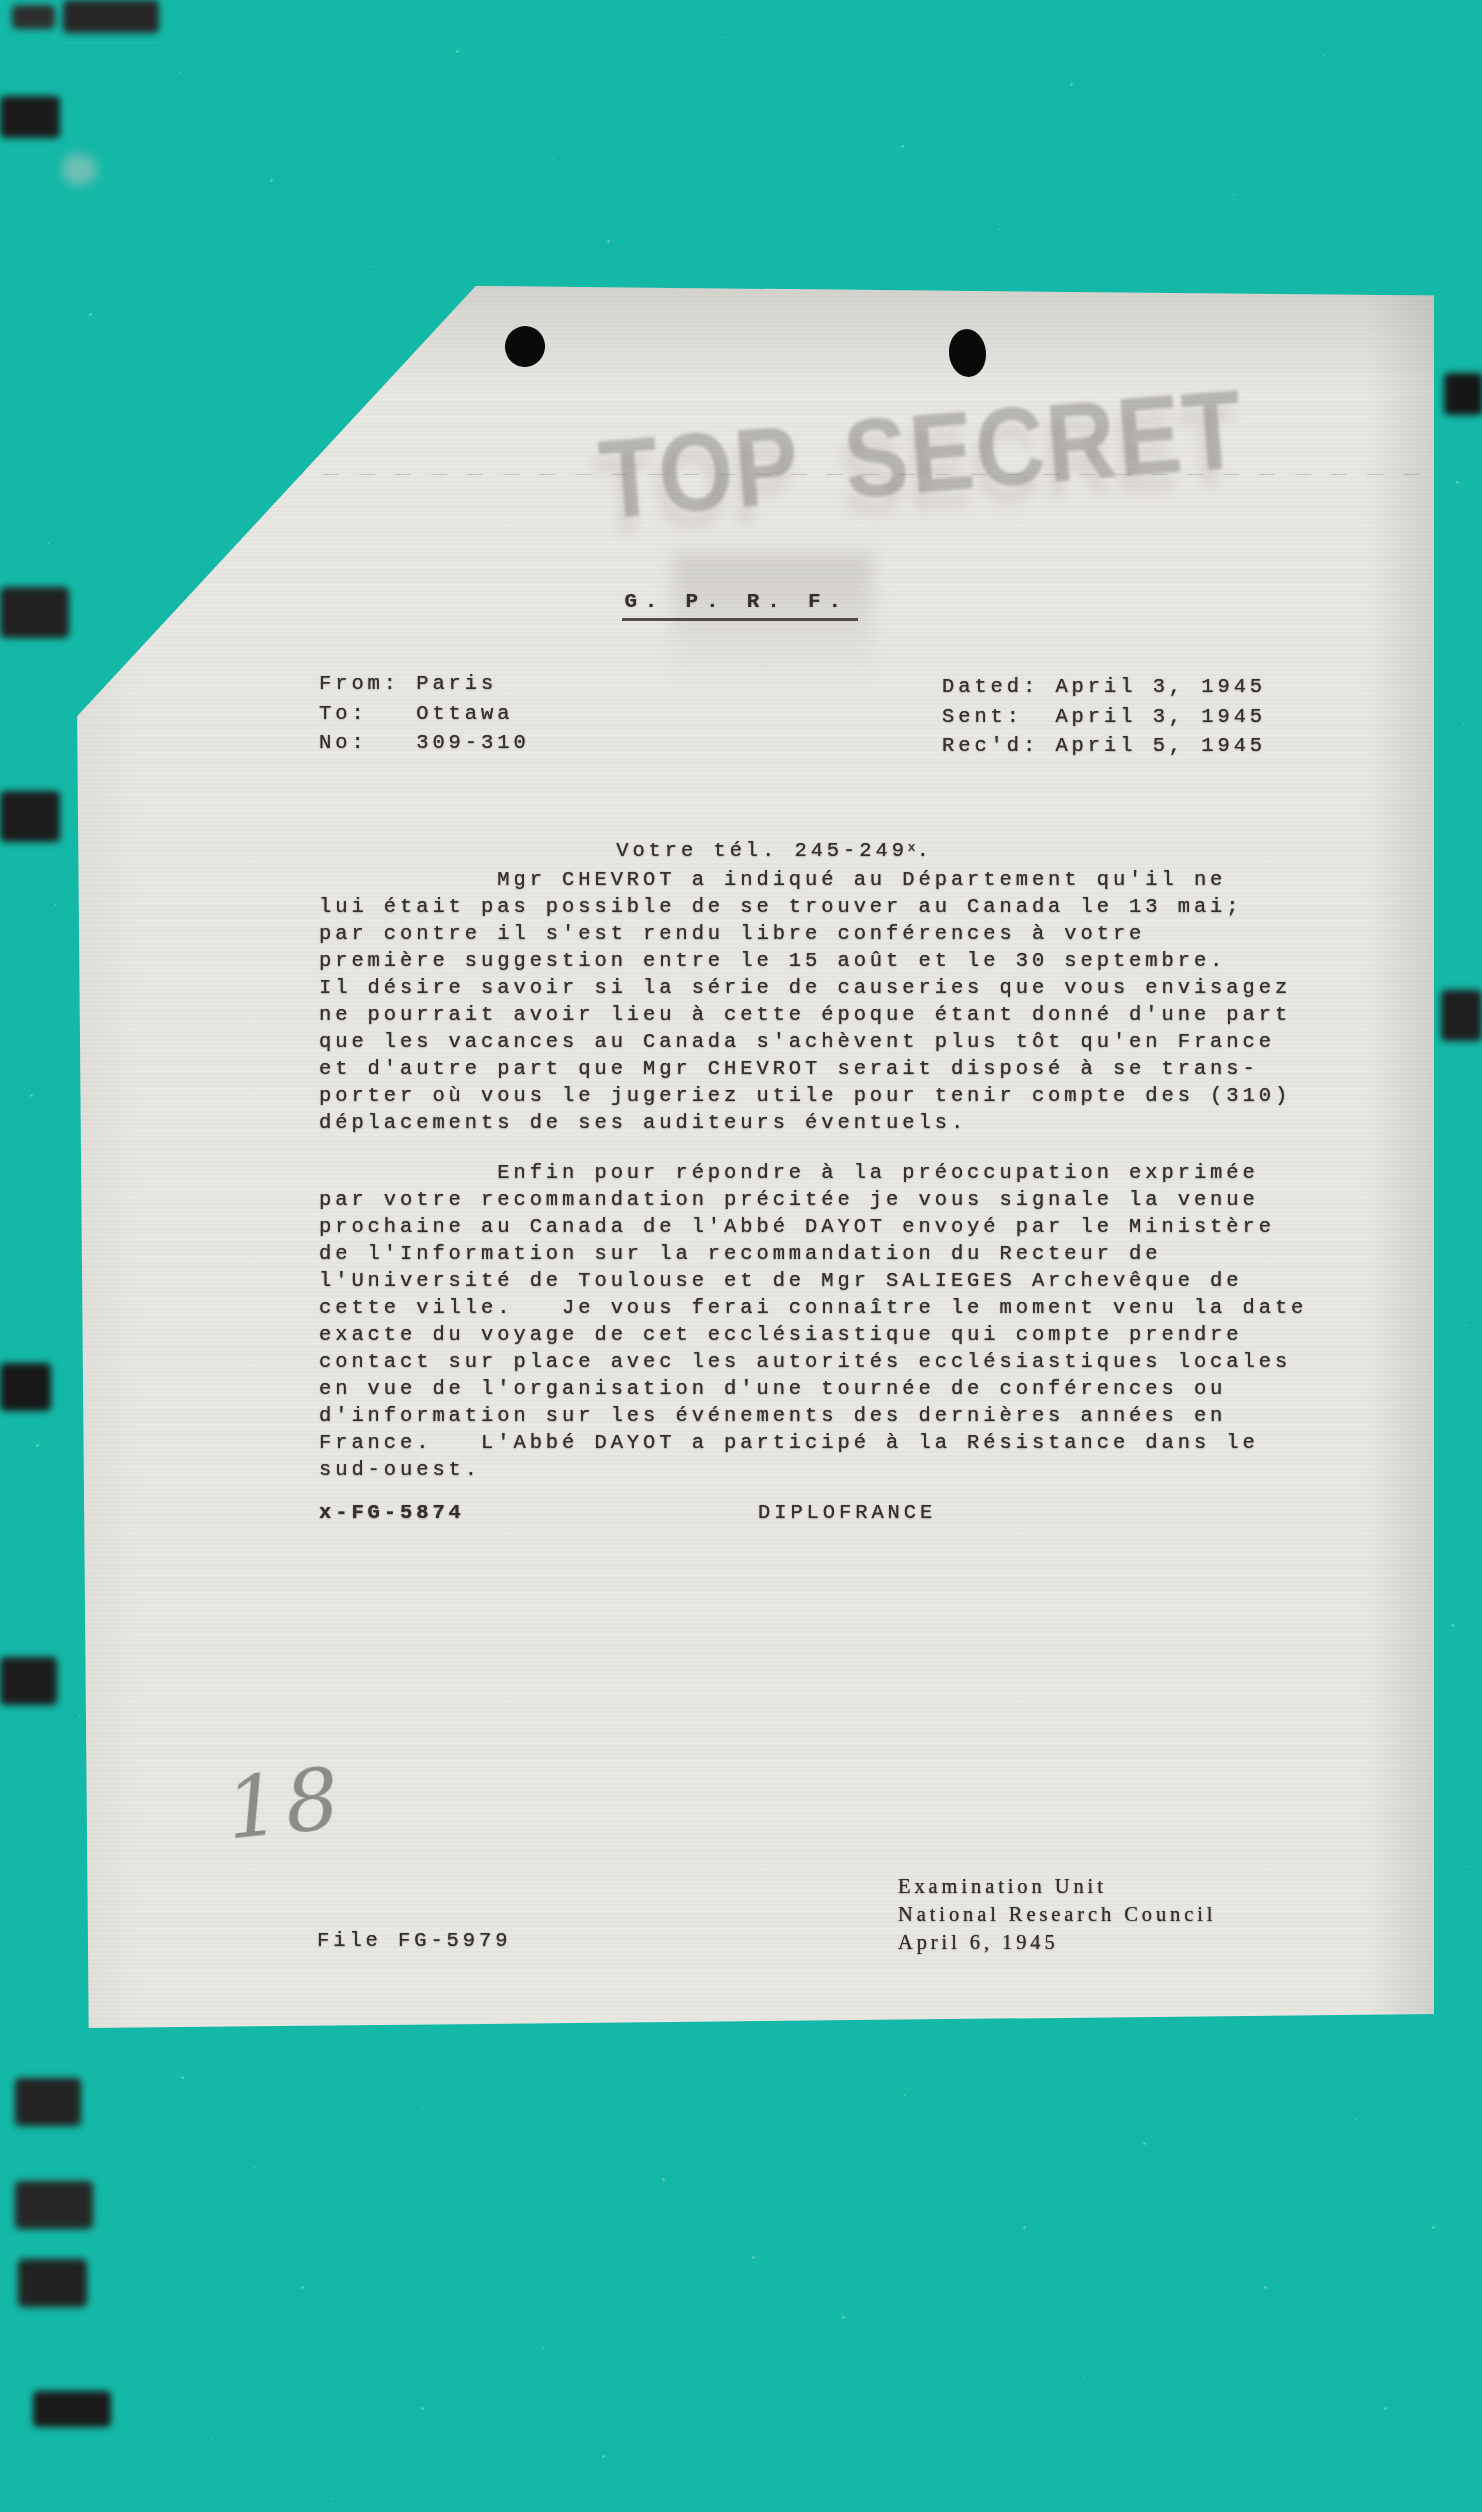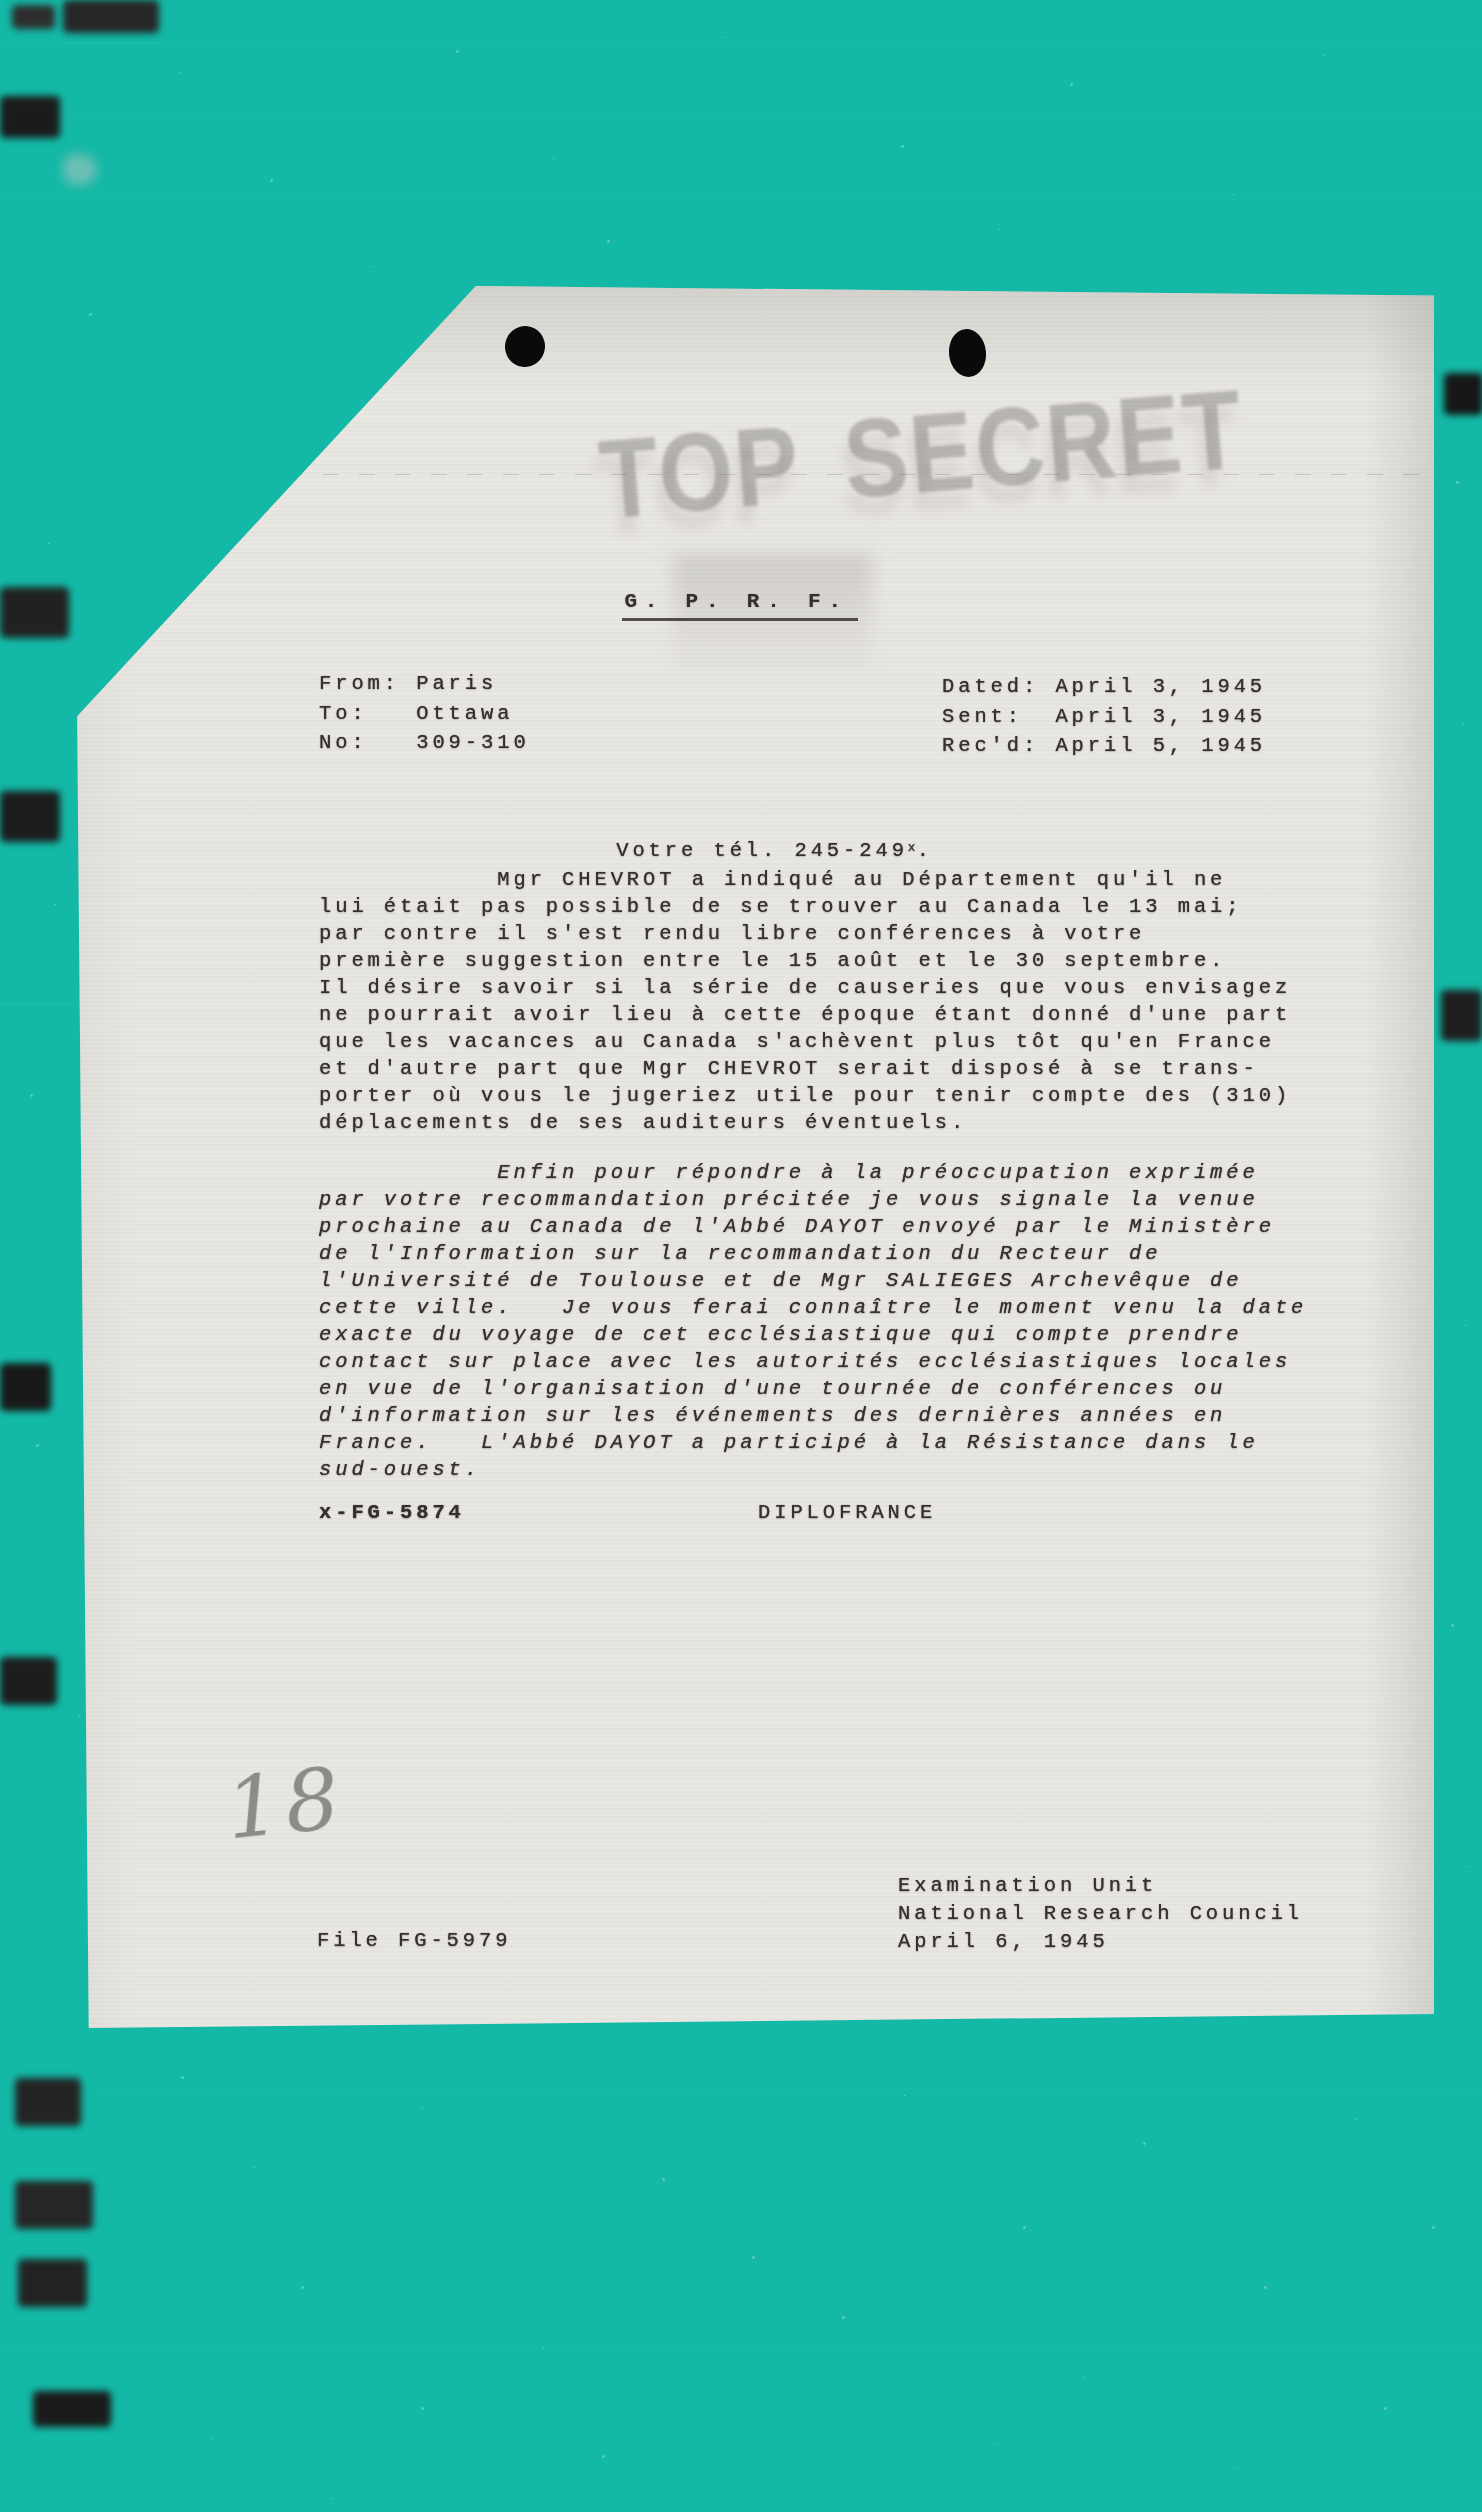--- a/index.html
+++ b/index.html
@@ -135,42 +135,42 @@
         <div class="t-line">lui était pas possible de se trouver au Canada le 13 mai;</div>
         <div class="t-line">par contre il s'est rendu libre conférences à votre</div>
         <div class="t-line">première suggestion entre le 15 août et le 30 septembre.</div>
         <div class="t-line">Il désire savoir si la série de causeries que vous envisagez</div>
         <div class="t-line">ne pourrait avoir lieu à cette époque étant donné d'une part</div>
         <div class="t-line">que les vacances au Canada s'achèvent plus tôt qu'en France</div>
         <div class="t-line">et d'autre part que Mgr CHEVROT serait disposé à se trans-</div>
         <div class="t-line">porter où vous le jugeriez utile pour tenir compte des (310)</div>
         <div class="t-line">déplacements de ses auditeurs éventuels.</div>
       </div>
-    <div class="t" style="left:248px;top:873px;font-style:italic;">
+    <div class="t" style="left:248px;top:873px;">
         <div class="t-line">           Enfin pour répondre à la préoccupation exprimée</div>
         <div class="t-line">par votre recommandation précitée je vous signale la venue</div>
         <div class="t-line">prochaine au Canada de l'Abbé DAYOT envoyé par le Ministère</div>
         <div class="t-line">de l'Information sur la recommandation du Recteur de</div>
         <div class="t-line">l'Université de Toulouse et de Mgr SALIEGES Archevêque de</div>
         <div class="t-line">cette ville.   Je vous ferai connaître le moment venu la date</div>
         <div class="t-line">exacte du voyage de cet ecclésiastique qui compte prendre</div>
         <div class="t-line">contact sur place avec les autorités ecclésiastiques locales</div>
         <div class="t-line">en vue de l'organisation d'une tournée de conférences ou</div>
         <div class="t-line">d'information sur les événements des dernières années en</div>
         <div class="t-line">France.   L'Abbé DAYOT a participé à la Résistance dans le</div>
         <div class="t-line">sud-ouest.</div>
       </div>
 
     <div class="t sig" style="left:248px;top:1213px;font-weight:bold;">x-FG-5874</div>
     <div class="t sig" style="left:687px;top:1213px;">DIPLOFRANCE</div>
 
     <div class="handnum">18</div>
 
     <div class="t sig" style="left:246px;top:1641px;">File FG-5979</div>
-    <div class="t exam" style="left:827px;top:1586px;">
+    <div class="t exam" style="left:827px;top:1586px;font-family:Liberation Serif, serif;">
         <div class="t-line">Examination Unit</div>
         <div class="t-line">National Research Council</div>
         <div class="t-line">April 6, 1945</div>
       </div>
 
   </div>
 </div>
 
 
 </body></html>

